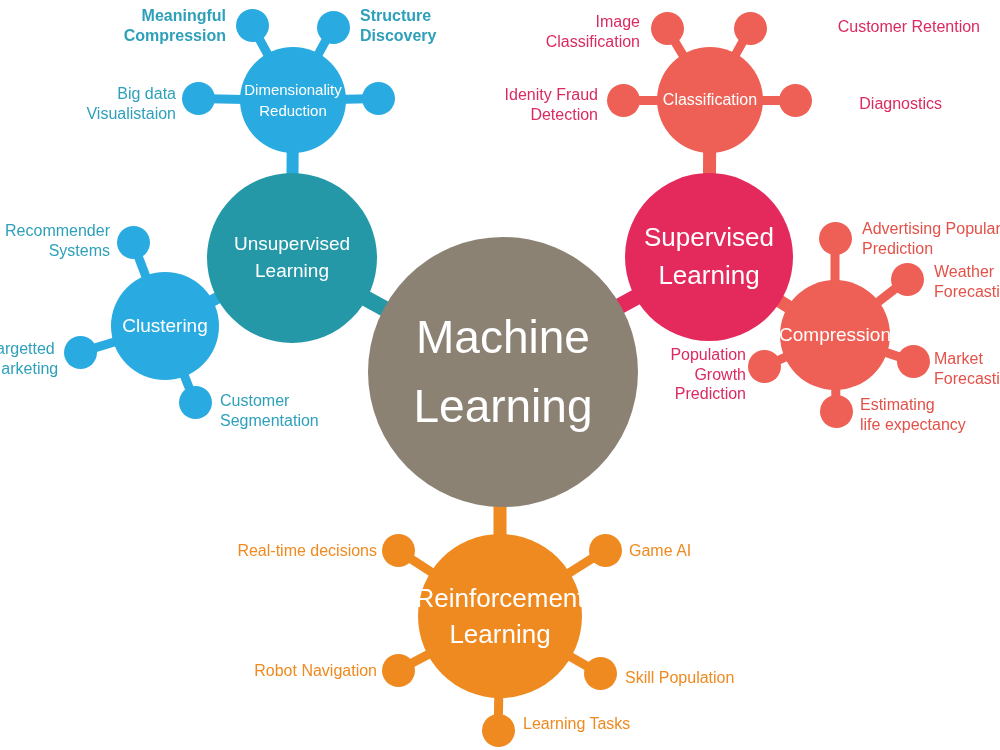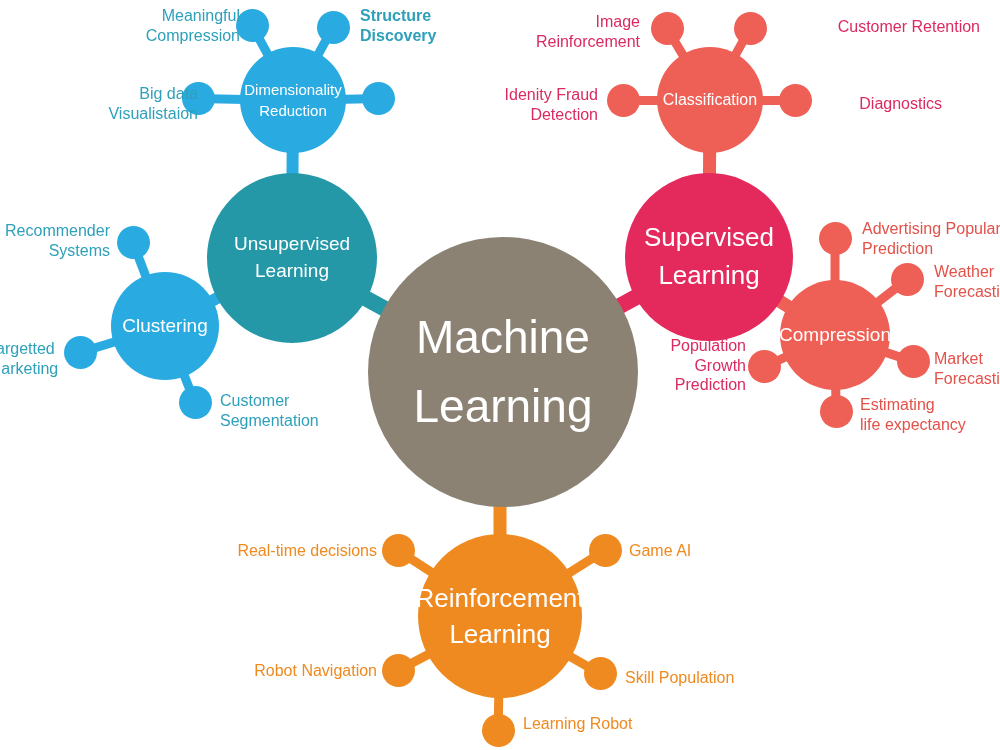--- a/index.html
+++ b/index.html
@@ -121,51 +121,51 @@
   <div class="circle hub-sup">Supervised
 Learning</div>
   <div class="circle hub-reinf">Reinforcement
 Learning</div>
   <div class="circle hub-clu">Clustering</div>
   <div class="circle hub-dim">Dimensionality
 Reduction</div>
   <div class="circle hub-cls">Classification</div>
   <div class="circle hub-reg">Compression</div>
 
-  <div class="lbl t-blue ar" style="left:100px;top:6px;width:140px;">Meaningful
+  <div class="lbl t-blue ar" style="left:86px;top:6px;width:140px;font-weight:bold;">Meaningful
 Compression</div>
   <div class="lbl t-blue" style="left:360px;top:6px;width:130px;font-weight:bold;">Structure
 Discovery</div>
-  <div class="lbl t-blue ar" style="left:58px;top:84px;width:140px;">Big data
+  <div class="lbl t-blue ar" style="left:36px;top:84px;width:140px;">Big data
 Visualistaion</div>
   <div class="lbl t-blue ar" style="left:-20px;top:221px;width:130px;">Recommender
 Systems</div>
   <div class="lbl t-blue" style="left:-12px;top:339px;width:90px;">Targetted
 Marketing</div>
   <div class="lbl t-blue" style="left:220px;top:391px;width:130px;">Customer
 Segmentation</div>
 
   <div class="lbl t-crimson ar" style="left:520px;top:12px;width:120px;">Image
-Reinforcement</div>
+Classification</div>
   <div class="lbl t-crimson" style="left:780px;top:17px;width:200px;">Customer Retention</div>
   <div class="lbl t-crimson ar" style="left:478px;top:85px;width:120px;">Idenity Fraud
 Detection</div>
   <div class="lbl t-crimson" style="left:822px;top:94px;width:120px;">Diagnostics</div>
 
   <div class="lbl t-salmon" style="left:862px;top:219px;width:200px;">Advertising Popularity
 Prediction</div>
   <div class="lbl t-salmon" style="left:934px;top:262px;width:120px;">Weather
 Forecasting</div>
   <div class="lbl t-salmon" style="left:934px;top:349px;width:120px;">Market
 Forecasting</div>
   <div class="lbl t-salmon" style="left:860px;top:395px;width:150px;">Estimating
 life expectancy</div>
-  <div class="lbl t-crimson ar" style="left:646px;top:336px;width:100px;">Population
+  <div class="lbl t-crimson ar" style="left:646px;top:345px;width:100px;">Population
 Growth
 Prediction</div>
 
   <div class="lbl t-orange ar" style="left:217px;top:541px;width:160px;">Real-time decisions</div>
   <div class="lbl t-orange" style="left:629px;top:541px;width:100px;">Game AI</div>
   <div class="lbl t-orange ar" style="left:217px;top:661px;width:160px;">Robot Navigation</div>
   <div class="lbl t-orange" style="left:625px;top:668px;width:140px;">Skill Population</div>
-  <div class="lbl t-orange" style="left:523px;top:714px;width:130px;">Learning Robot</div>
+  <div class="lbl t-orange" style="left:523px;top:714px;width:130px;">Learning Tasks</div>
 
 </div>
 
 </body></html>

